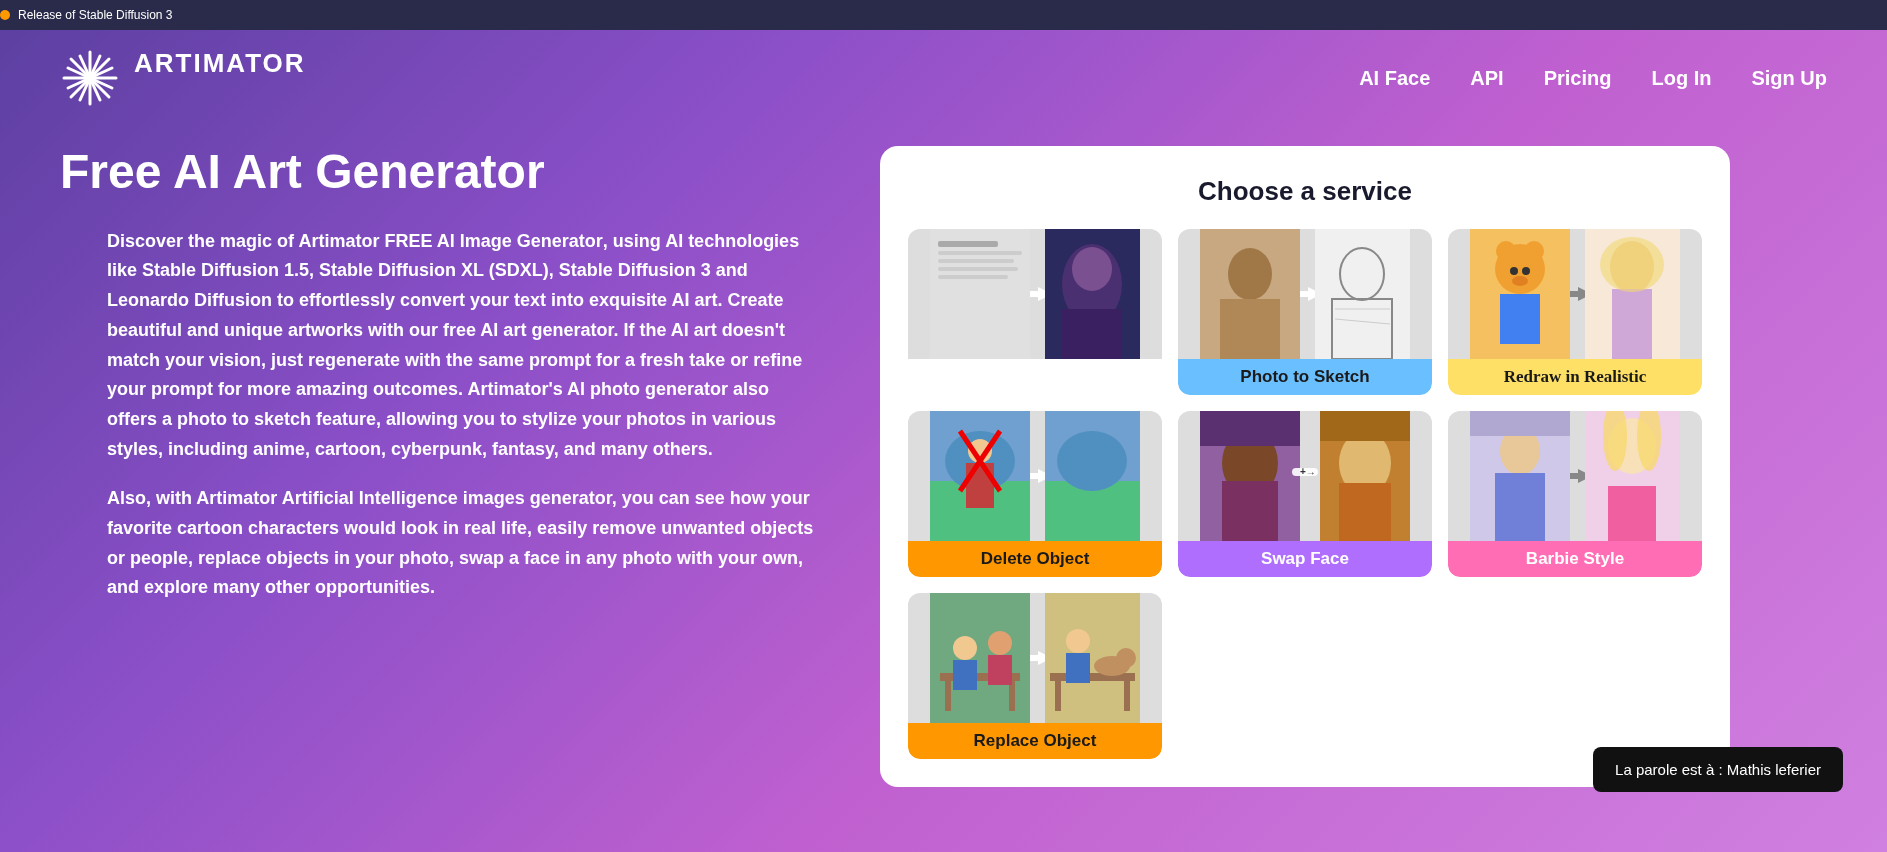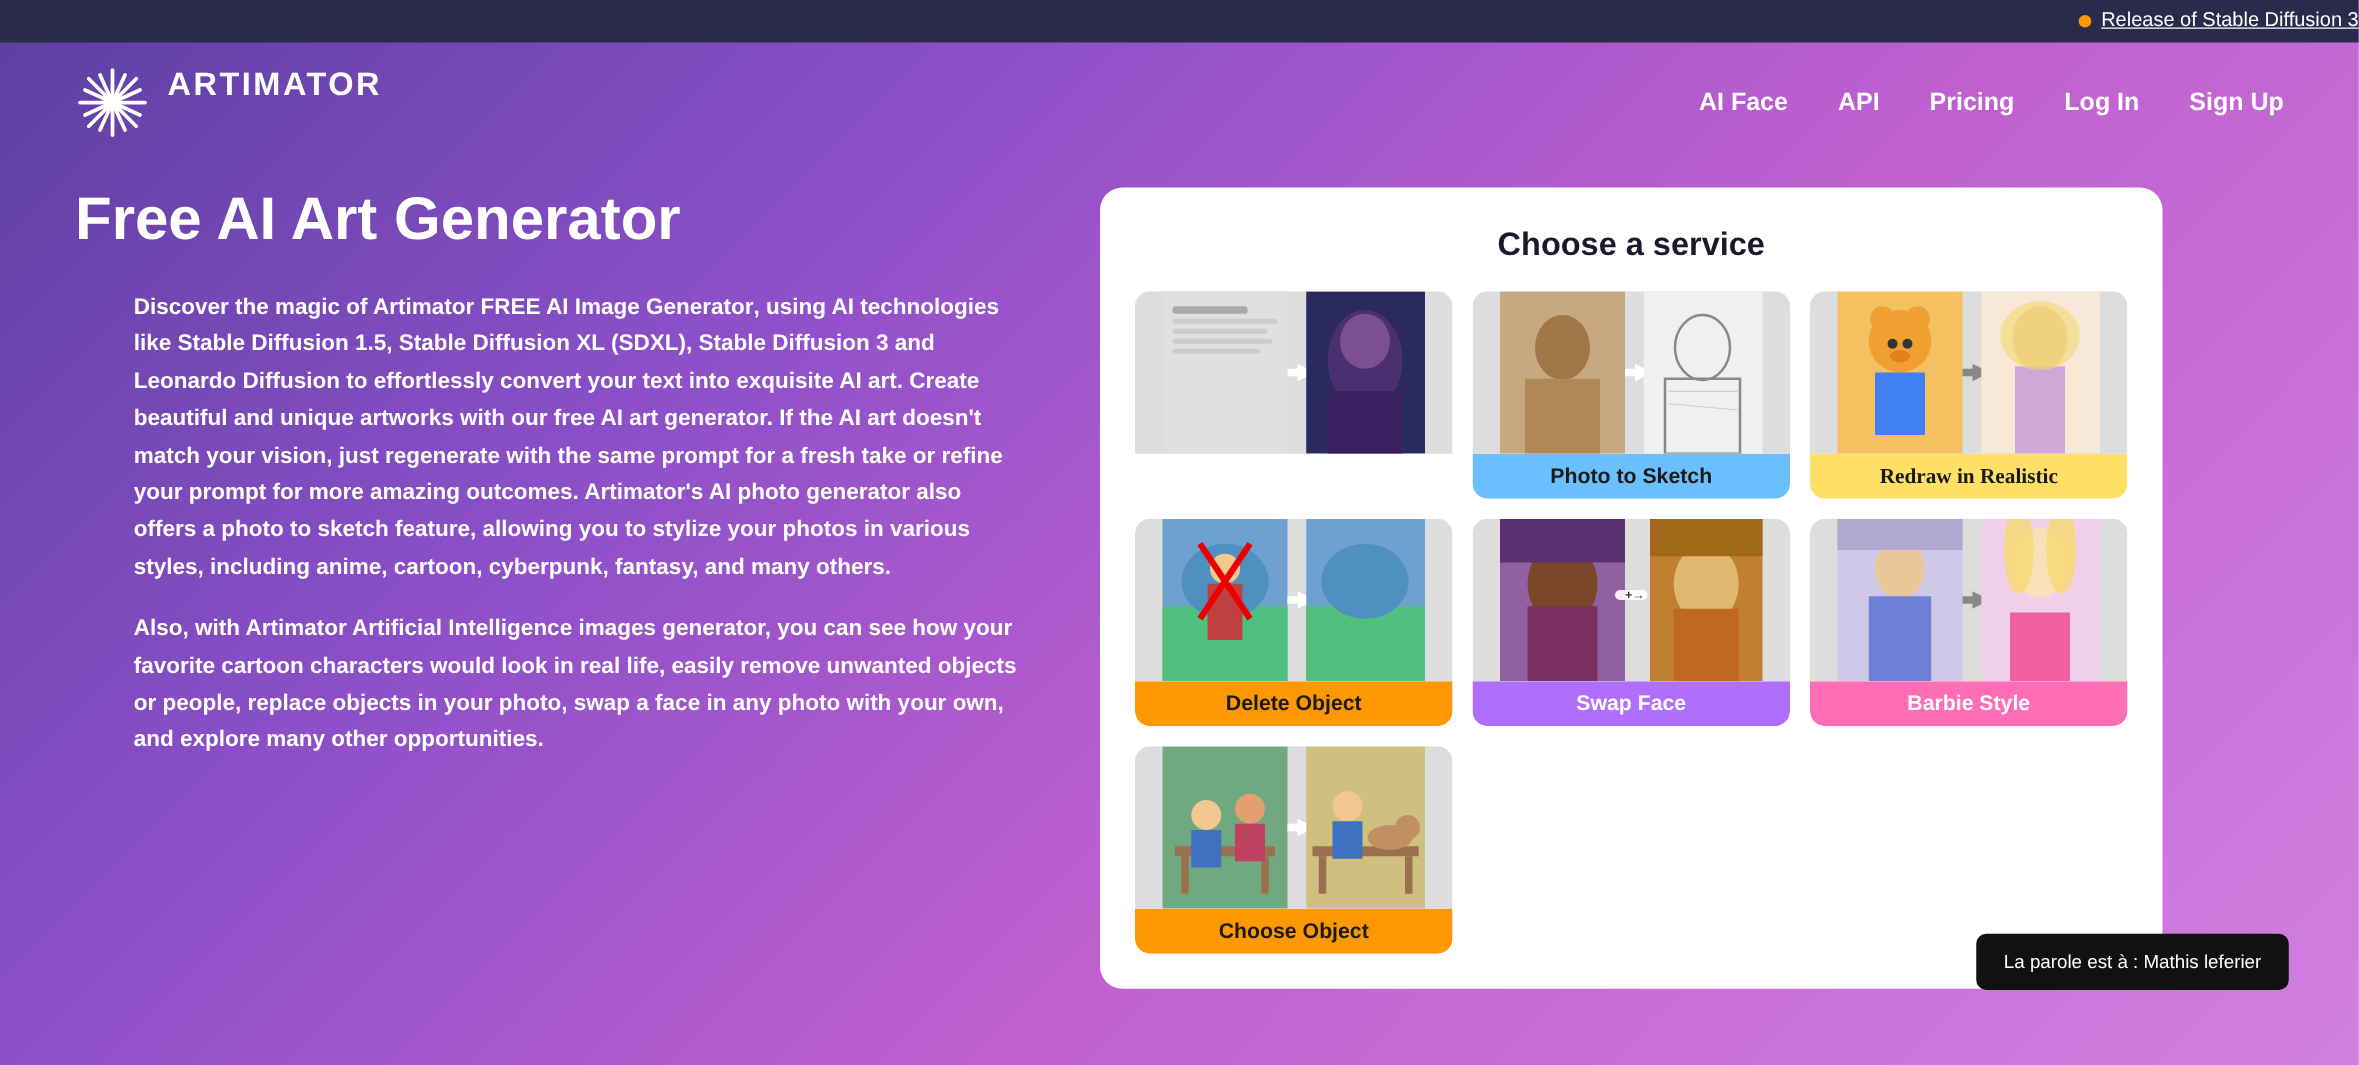--- a/index.html
+++ b/index.html
@@ -11,26 +11,25 @@
       background: linear-gradient(135deg, #5b3fa0 0%, #8b4fc8 30%, #c060d0 60%, #d080e0 100%);
       position: relative;
     }
 
     
     .announcement-bar {
       background: #2a2a4a;
       color: #fff;
       text-align: center;
       padding: 8px 0;
-      font-size: 16px;
+      font-size: 12px;
       display: flex;
       align-items: center;
-      justify-content: flex-end;
+      justify-content: flex-start;
       gap: 8px;
-      text-decoration: underline;
     }
     .announcement-dot {
       width: 10px; height: 10px;
       background: #f90;
       border-radius: 50%;
       display: inline-block;
     }
 
     
     .header {
@@ -154,21 +153,21 @@
     
     .thumb-svg {
       width: 100%;
       height: 130px;
     }
 
     
     .toast {
       position: absolute;
       bottom: 60px;
-      right: 56px;
+      right: 44px;
       background: #111;
       color: #fff;
       padding: 14px 22px;
       border-radius: 8px;
       font-size: 15px;
       font-weight: 500;
     }
   </style>
 </head>
 <body>
@@ -386,21 +385,21 @@
             <rect x="194" y="88" width="6" height="30" fill="#9a7050"></rect>
 
             <circle cx="148" cy="48" r="12" fill="#f0c890"></circle>
             <rect x="136" y="60" width="24" height="30" fill="#4070c0"></rect>
 
             <ellipse cx="182" cy="73" rx="18" ry="10" fill="#c09060"></ellipse>
             <circle cx="196" cy="65" r="10" fill="#c09060"></circle>
             <ellipse cx="200" cy="63" rx="5" ry="4" fill="#c09060"></ellipse>
           </svg>
         </div>
-        <div class="service-label label-orange">Choose Object</div>
+        <div class="service-label label-orange">Replace Object</div>
       </div>
 
     </div>
   </div>
 </div>
 
 <div class="toast">
   <span>La parole est à : Mathis leferier</span>
 </div>
 

